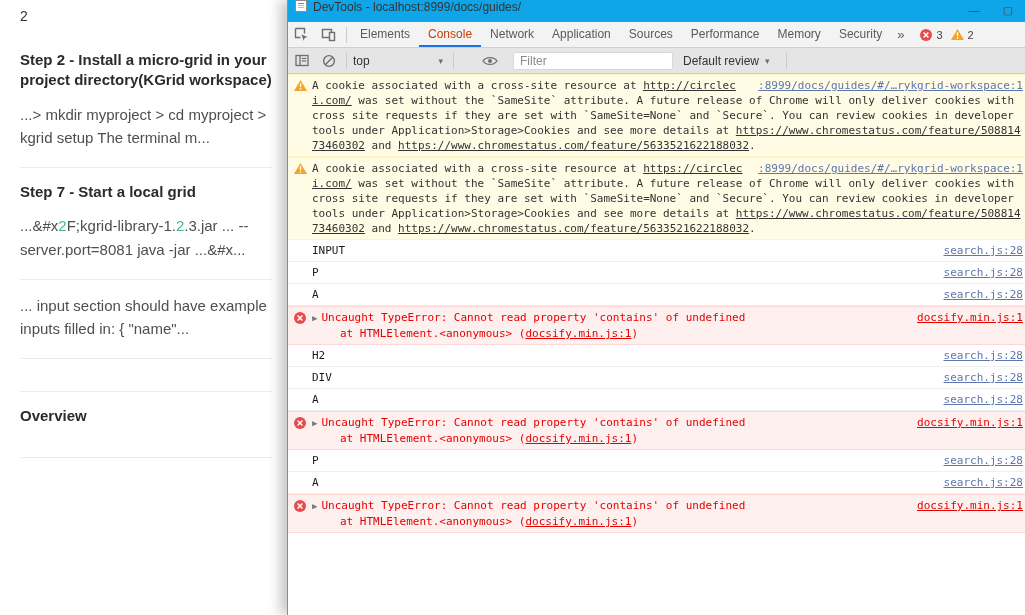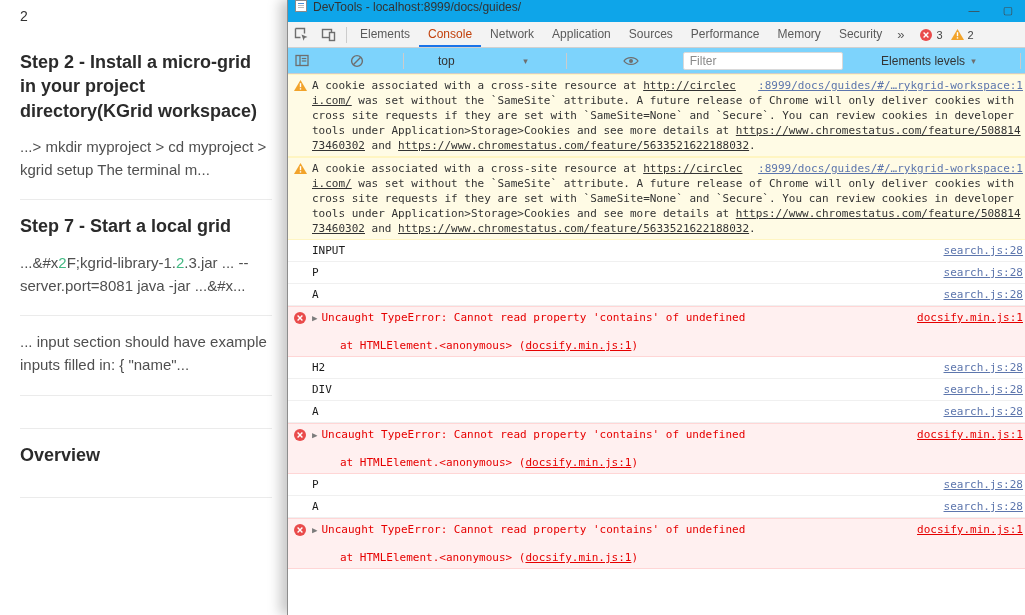--- a/index.html
+++ b/index.html
@@ -4,21 +4,21 @@
 <style>
   * { margin:0; padding:0; box-sizing:border-box; }
   html,body { width:1025px; height:615px; overflow:hidden; background:#fff;
               font-family:"Liberation Sans", sans-serif; }
 
   
   .left-pane { position:absolute; left:0; top:0; width:287px; height:615px; background:#fff; overflow:hidden; }
   .search-query { position:absolute; top:8px; left:20px; font-size:14px; color:#333; }
   .results { position:absolute; top:36px; left:20px; width:252px; }
   .result { padding:14px 0 18px; border-bottom:1px solid #ebebeb; cursor:pointer; }
-  .result h3 { font-size:18px; font-weight:700; color:#2b2b2b; line-height:1.35; margin-bottom:12px; }
+  .result h3 { font-size:15px; font-weight:700; color:#2b2b2b; line-height:1.35; margin-bottom:12px; }
   .result p { font-size:15px; color:#4f4f4f; line-height:1.55; }
   .result .hl { color:#42b983; }
 
   
   .devtools { position:absolute; left:287px; top:0; width:738px; height:615px; background:#fff;
               border-left:1px solid #8d8d8d; box-shadow:-7px 0 12px rgba(0,0,0,.22); }
 
   .titlebar { height:22px; background:#0ea5e9; display:flex; align-items:flex-start; font-size:12px; color:#333; }
   .win-icon { width:12px; height:12px; margin:0 6px 0 7px; border:1px solid #8a8a8a; background:#fff; position:relative; }
   .win-icon::after { content:""; position:absolute; left:2px; top:2px; width:6px; height:1px; background:#4a90d9; box-shadow:0 2px 0 #bbb, 0 4px 0 #bbb; }
@@ -29,21 +29,21 @@
   .tool-ic { width:27px; display:flex; align-items:center; justify-content:center; cursor:pointer; }
   .tool-ic svg { display:block; }
   .vsep { width:1px; height:16px; background:#ccc; align-self:center; margin:0 4px; }
   .tab { padding:0 9px; display:flex; align-items:center; cursor:pointer; border-bottom:2px solid transparent; white-space:nowrap; }
   .tab.active { color:#c2410c; border-bottom:2px solid #1a73e8; background:#f3f3f3; }
   .more-tabs { padding:0 6px; display:flex; align-items:center; cursor:pointer; font-size:13px; }
   .badges { display:flex; align-items:center; margin-left:2px; padding-right:6px; }
   .badge { display:flex; align-items:center; margin-left:8px; cursor:pointer; }
   .badge .cnt { margin-left:4px; color:#444; font-size:11px; }
 
-  .con-toolbar { height:26px; background:#7dd3fc; border-bottom:1px solid #ccc; display:flex; align-items:center; font-size:12px; color:#333;justify-content:space-between; }
+  .con-toolbar { height:26px; background:#e5e5e5; border-bottom:1px solid #ccc; display:flex; align-items:center; font-size:12px; color:#333; }
   .ctx-select { display:flex; align-items:center; width:96px; margin-left:2px; cursor:pointer; }
   .ctx-select .lbl { flex:1; }
   .caret { color:#6e6e6e; font-size:9px; margin-right:6px; }
   .filter-box { width:160px; height:18px; border:1px solid #d9d9d9; background:#fff; border-radius:2px;
                 font-size:12px; padding:0 6px; margin:0 10px; font-family:"Liberation Sans",sans-serif; }
   .filter-box::placeholder { color:#8a8a8a; }
   .levels { display:flex; align-items:center; cursor:pointer; }
   .levels .lbl { margin-right:6px; }
 
   
@@ -52,21 +52,21 @@
   .row { position:relative; padding:3px 2px 3px 24px; line-height:15px; border-bottom:1px solid #f0f0f0; overflow:hidden; }
   .row .msg-icon { position:absolute; left:6px; top:5px; }
   .row.warning { background:#fffbe5; border-top:1px solid #fff5c2; border-bottom:1px solid #fff5c2; color:#333; }
   .row.warning a, .row.warning .url { color:#333; text-decoration:underline; cursor:pointer; }
   .row.error { background:#fff0f0; border-top:1px solid #ffd6d6; border-bottom:1px solid #ffd6d6; color:#e60000; }
   .row.log { color:#1a1a1a; }
   .src { float:right; margin-left:10px; color:#5d76ad; text-decoration:underline; cursor:pointer; white-space:nowrap; }
   .src.err { color:#e60000; }
   .wrap { word-break:break-all; }
   .tri { color:#7c7c7c; font-size:9px; margin-right:4px; cursor:pointer; }
-  .stack { padding-left:28px;margin-top:12px; }
+  .stack { padding-left:28px; }
   .stack .lnk { color:#e60000; text-decoration:underline; cursor:pointer; }
   .row.prompt { border-bottom:none; padding-top:5px; cursor:text; }
   .chev { position:absolute; left:8px; top:4px; color:#2e7bf6; font-weight:bold; }
 </style>
 </head>
 <body>
 
 <div class="left-pane">
   <div class="search-query">2</div>
   <div class="results" id="results">
@@ -165,21 +165,21 @@
     </span>
     <span class="vsep"></span>
     <span class="tool-ic" style="margin-left:18px;">
       <svg width="16" height="12" viewBox="0 0 16 12">
           <path d="M1 6 C4 1.5, 12 1.5, 15 6 C12 10.5, 4 10.5, 1 6 Z" fill="none" stroke="#6e6e6e" stroke-width="1.3"></path>
           <circle cx="8" cy="6" r="2" fill="#6e6e6e"></circle>
         </svg>
     </span>
     <input class="filter-box" placeholder="Filter" style="">
     <span class="levels">
-      <span class="lbl">Elements levels</span>
+      <span class="lbl">Default review</span>
       <span class="caret">▾</span>
     </span>
     <span class="vsep" style="margin-left:10px;"></span>
   </div>
 
   <div class="console-area" id="console">
       <div class="row warning"><span class="msg-icon"><svg width="13" height="11" viewBox="0 0 13 11">
             <path d="M6.5 0 L13 11 H0 Z" fill="#f2a32a"></path>
             <rect x="5.8" y="3.2" width="1.4" height="4" fill="#fff"></rect>
             <rect x="5.8" y="8.2" width="1.4" height="1.4" fill="#fff"></rect>

